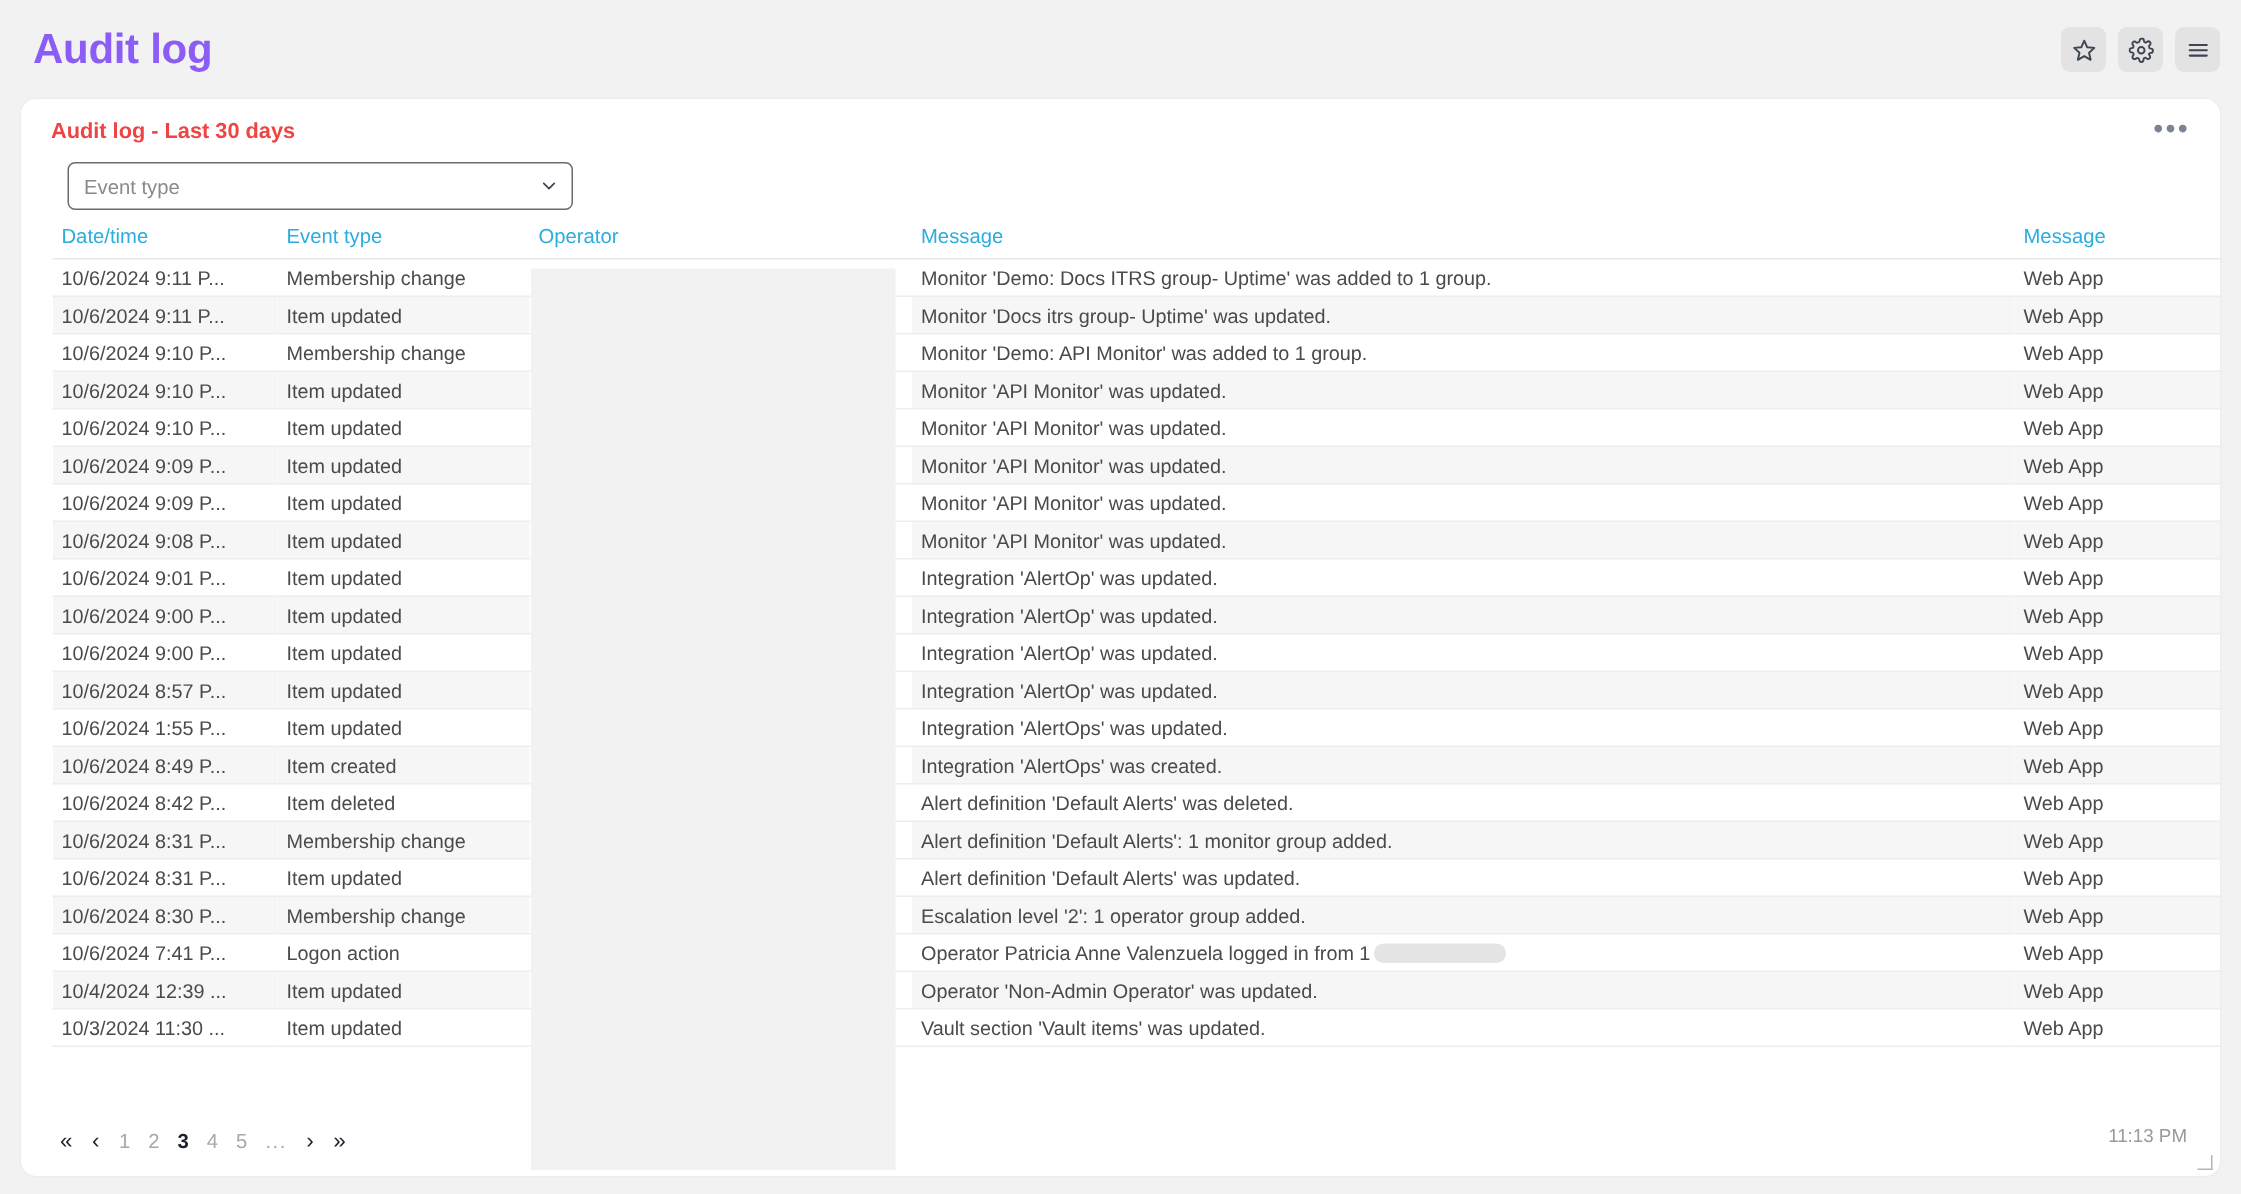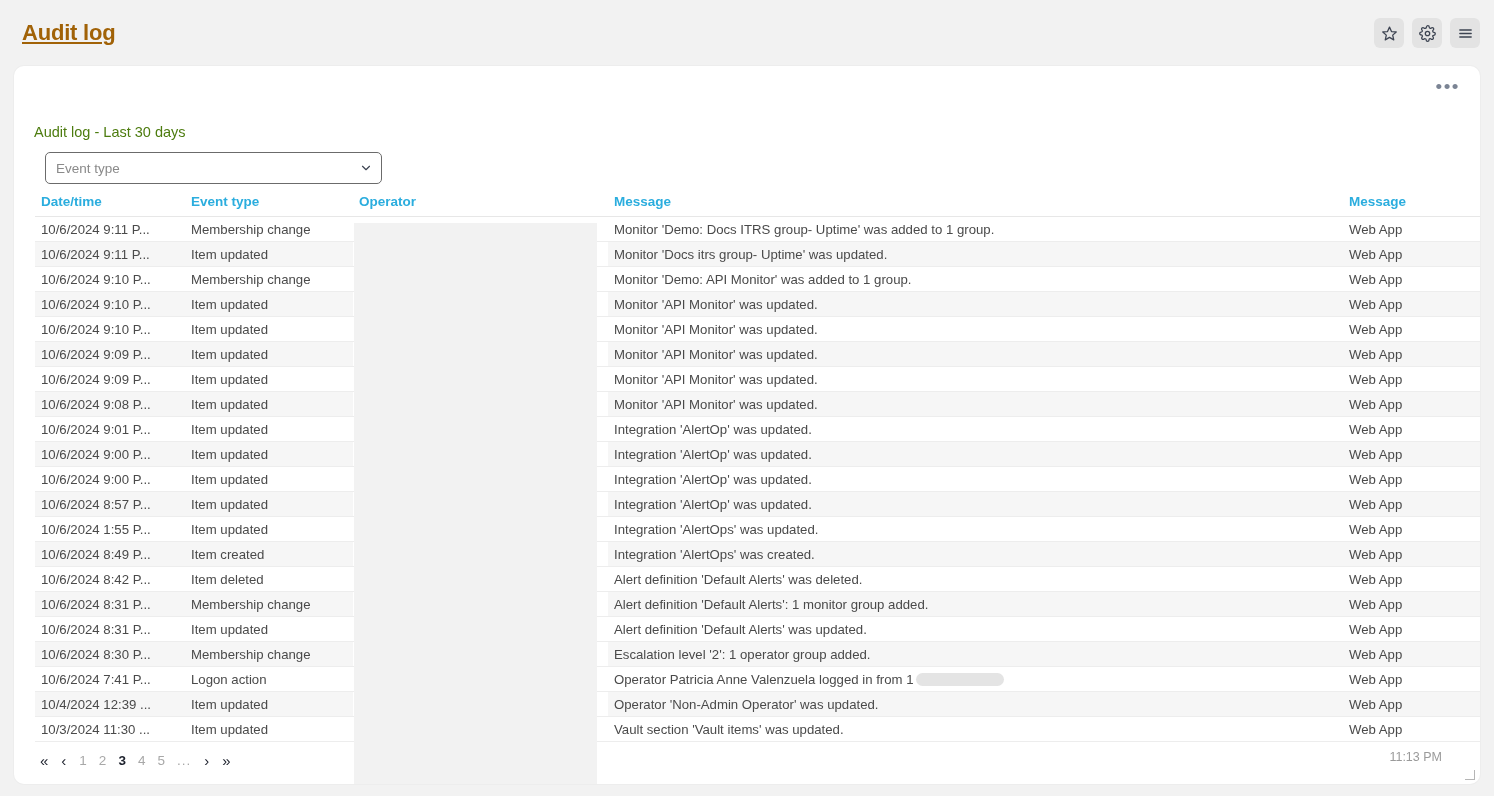--- a/index.html
+++ b/index.html
@@ -14,25 +14,24 @@
   
   .topbar {
     position: relative;
     height: 66px;
     display: flex;
     align-items: center;
     padding: 0 14px 0 22px;
     background: #f2f2f2;
   }
   .page-title {
-    font-size: 22px;
+    font-size: 28px;
     font-weight: bold;
-    color: #a16207;
+    color: #8b5cf6;
     letter-spacing: -0.2px;
-    text-decoration: underline;
   }
   .topbar-actions {
     margin-left: auto;
     display: flex;
     gap: 8px;
     align-items: center;
   }
   .icon-btn {
     width: 30px; height: 30px;
     border-radius: 6px;
@@ -53,23 +52,22 @@
     box-shadow: 0 0 0 1px rgba(0,0,0,0.02);
     overflow: hidden;
   }
   .card-head {
     display: flex;
     align-items: flex-start;
     padding: 14px 16px 0 20px;
   }
   .card-title {
     font-size: 14.5px;
-    font-weight: normal;
-    color: #4d7c0f;
-    margin-top: 44px;
+    font-weight: bold;
+    color: #ef4444;
   }
   .card-menu {
     margin-left: auto;
     color: #7b8494;
     font-size: 19px;
     line-height: 10px;
     letter-spacing: 1.5px;
     cursor: pointer;
     padding: 2px 4px;
     user-select: none;
@@ -114,21 +112,21 @@
     padding-right: 24px;
   }
   table {
     border-collapse: collapse;
     width: 1449px;
     table-layout: fixed;
   }
   thead th {
     text-align: left;
     font-size: 13.5px;
-    font-weight: bold;
+    font-weight: normal;
     color: #2badde;
     padding: 0 0 7px 6px;
     border-bottom: 1px solid #e7e7e7;
     white-space: nowrap;
   }
   tbody td {
     font-size: 13.2px;
     color: #4a4a4a;
     height: 25px;
     padding: 0 6px;
@@ -185,21 +183,21 @@
     color: #a8a8a8;
     cursor: pointer;
     text-decoration: none;
   }
   .pg.arrow { color: #1b1f2b; font-size: 15px; }
   .pg.active { color: #1b1f2b; font-weight: bold; }
   .pg.dots { color: #a8a8a8; cursor: default; letter-spacing: 1px; }
 
   .card-time {
     position: absolute;
-    right: 38px;
+    right: 22px;
     bottom: 20px;
     font-size: 12.5px;
     color: #9a9a9a;
   }
   .resize-handle {
     position: absolute;
     right: 5px;
     bottom: 4px;
     width: 10px; height: 10px;
     border-right: 1.5px solid #b5b5b5;

